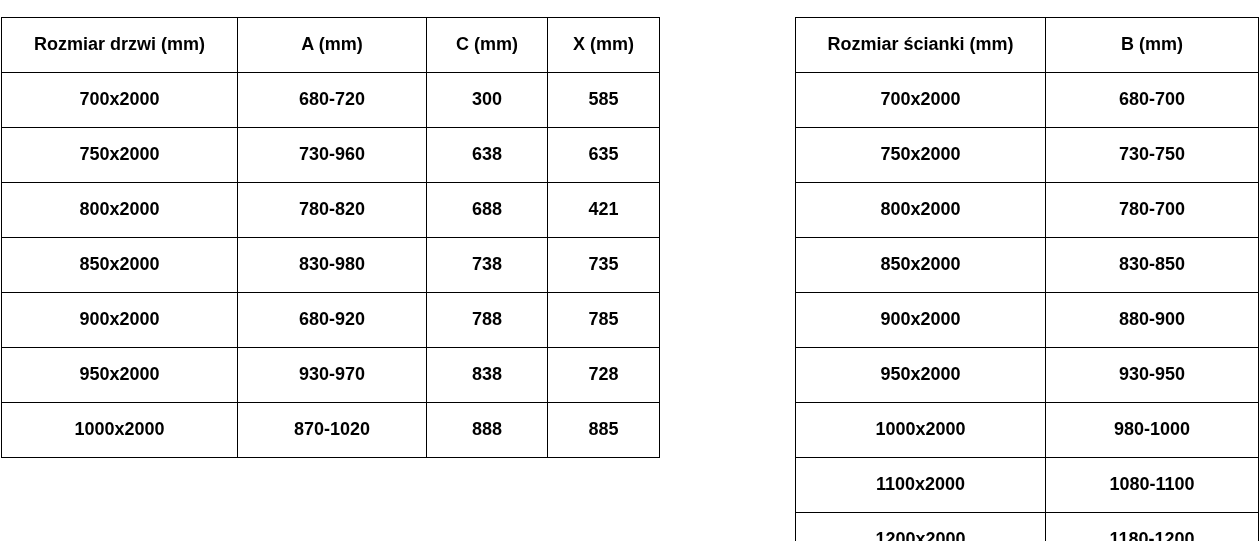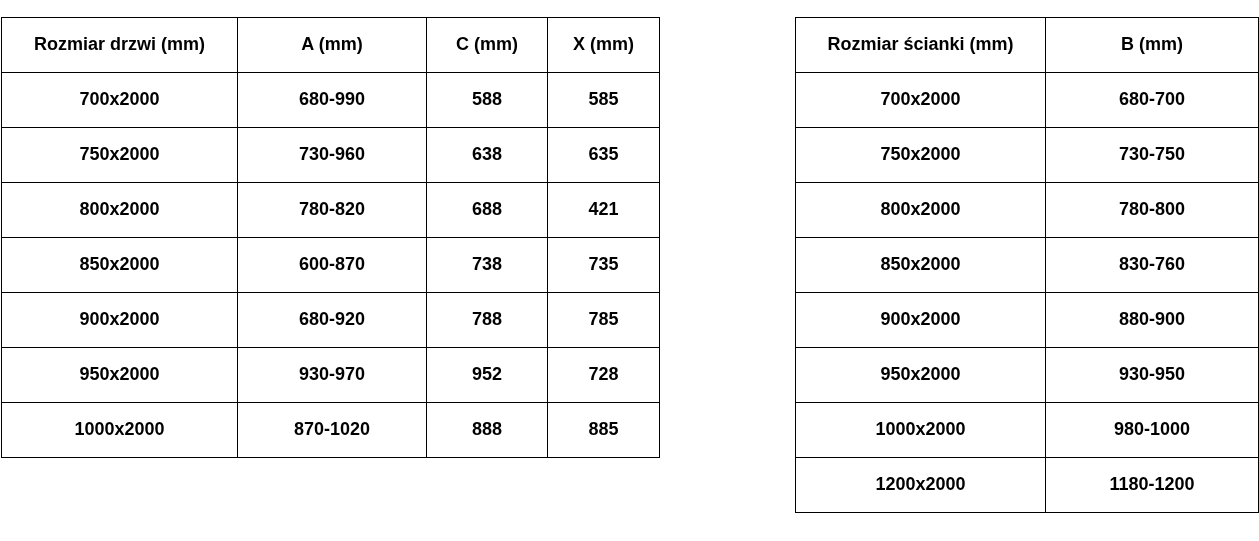--- a/index.html
+++ b/index.html
@@ -77,52 +77,52 @@
       <tr>
         <th class="header-cell">Rozmiar drzwi (mm)</th>
         <th class="header-cell">A (mm)</th>
         <th class="header-cell">C (mm)</th>
         <th class="header-cell">X (mm)</th>
       </tr>
     </thead>
     <tbody>
       <tr>
         <td>700x2000</td>
-        <td>680-990</td>
-        <td>588</td>
+        <td>680-720</td>
+        <td>300</td>
         <td>585</td>
       </tr>
       <tr>
         <td>750x2000</td>
         <td>730-960</td>
         <td>638</td>
         <td>635</td>
       </tr>
       <tr>
         <td>800x2000</td>
         <td>780-820</td>
         <td>688</td>
         <td>421</td>
       </tr>
       <tr>
         <td>850x2000</td>
-        <td>600-870</td>
+        <td>830-980</td>
         <td>738</td>
         <td>735</td>
       </tr>
       <tr>
         <td>900x2000</td>
         <td>680-920</td>
         <td>788</td>
         <td>785</td>
       </tr>
       <tr>
         <td>950x2000</td>
         <td>930-970</td>
-        <td>952</td>
+        <td>838</td>
         <td>728</td>
       </tr>
       <tr>
         <td>1000x2000</td>
         <td>870-1020</td>
         <td>888</td>
         <td>885</td>
       </tr>
     </tbody>
   </table>
@@ -142,38 +142,42 @@
       <tr>
         <td>700x2000</td>
         <td>680-700</td>
       </tr>
       <tr>
         <td>750x2000</td>
         <td>730-750</td>
       </tr>
       <tr>
         <td>800x2000</td>
-        <td>780-800</td>
+        <td>780-700</td>
       </tr>
       <tr>
         <td>850x2000</td>
-        <td>830-760</td>
+        <td>830-850</td>
       </tr>
       <tr>
         <td>900x2000</td>
         <td>880-900</td>
       </tr>
       <tr>
         <td>950x2000</td>
         <td>930-950</td>
       </tr>
       <tr>
         <td>1000x2000</td>
         <td>980-1000</td>
       </tr>
       <tr>
+        <td>1100x2000</td>
+        <td>1080-1100</td>
+      </tr>
+      <tr>
         <td>1200x2000</td>
         <td>1180-1200</td>
       </tr>
     </tbody>
   </table>
 
 </div>
 
 </body></html>

